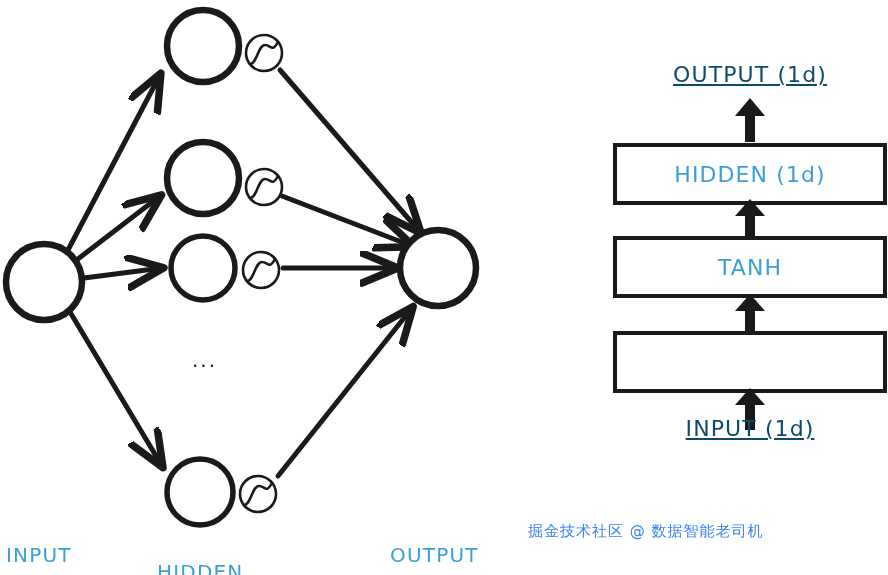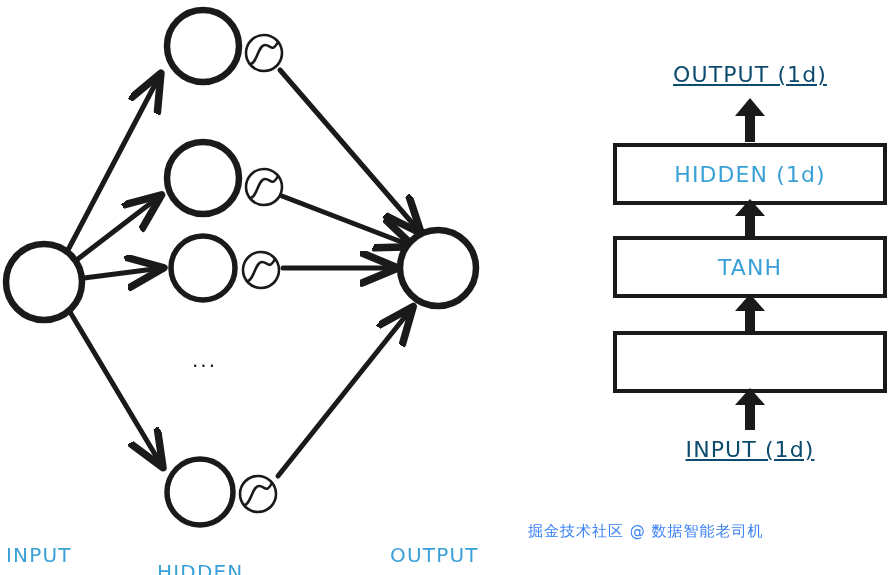--- a/index.html
+++ b/index.html
@@ -149,17 +149,17 @@
 
   <div class="ellipsis">...</div>
 
   <div class="stack-text" style="left:615px; top:62px; width:270px;">OUTPUT (1d)</div>
 
   <div class="box-label" style="left:615px; top:162px;">HIDDEN (1d)</div>
 
   <div class="box-label" style="left:615px; top:255px;">TANH</div>
 
 
-  <div class="stack-text" style="left:615px; top:437px; width:270px;">INPUT (1d)</div>
+  <div class="stack-text" style="left:615px; top:416px; width:270px;">INPUT (1d)</div>
 
   <div class="watermark">掘金技术社区 @ 数据智能老司机</div>
 
 </div>
 
 </body></html>

